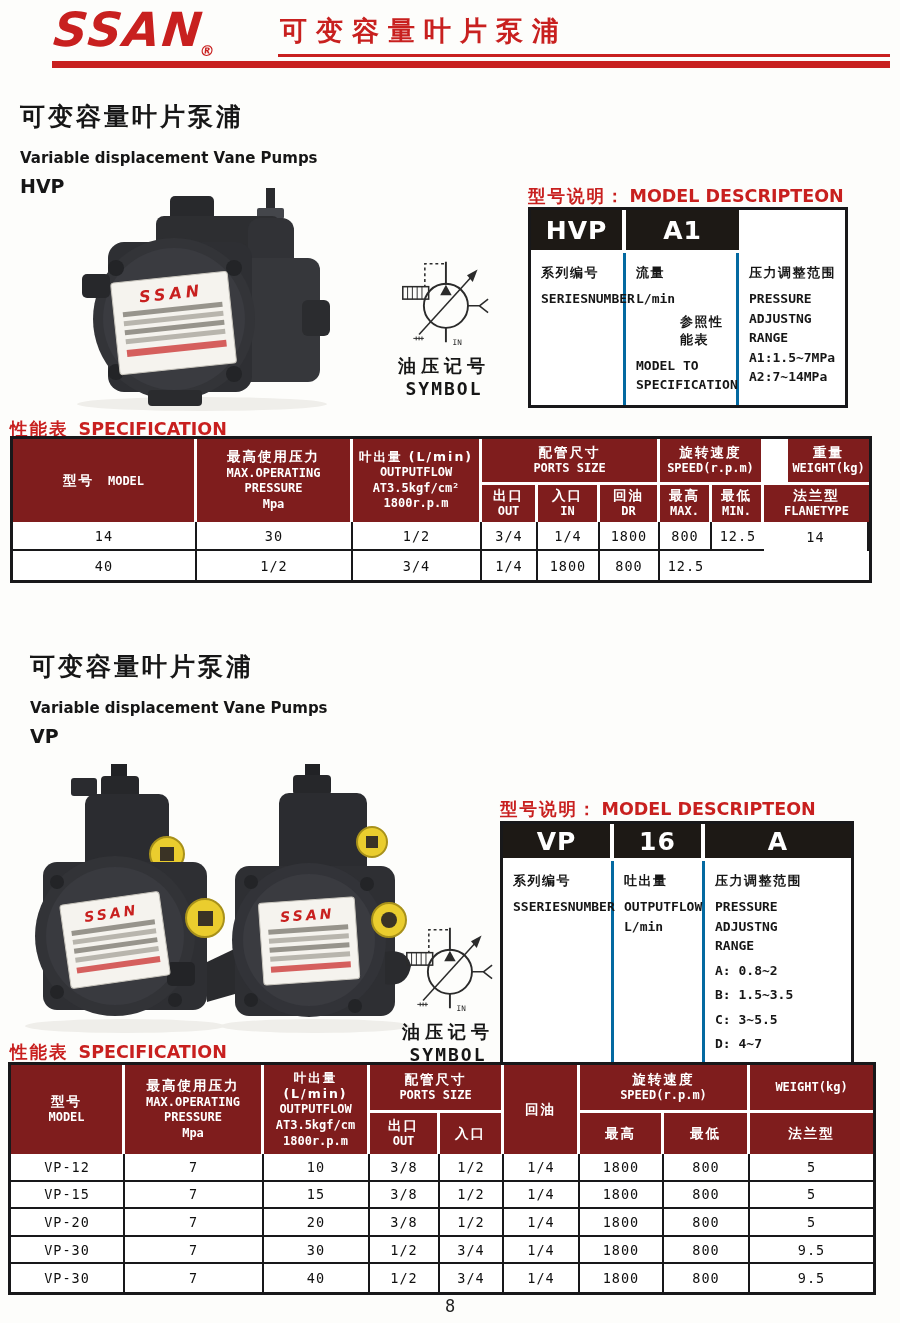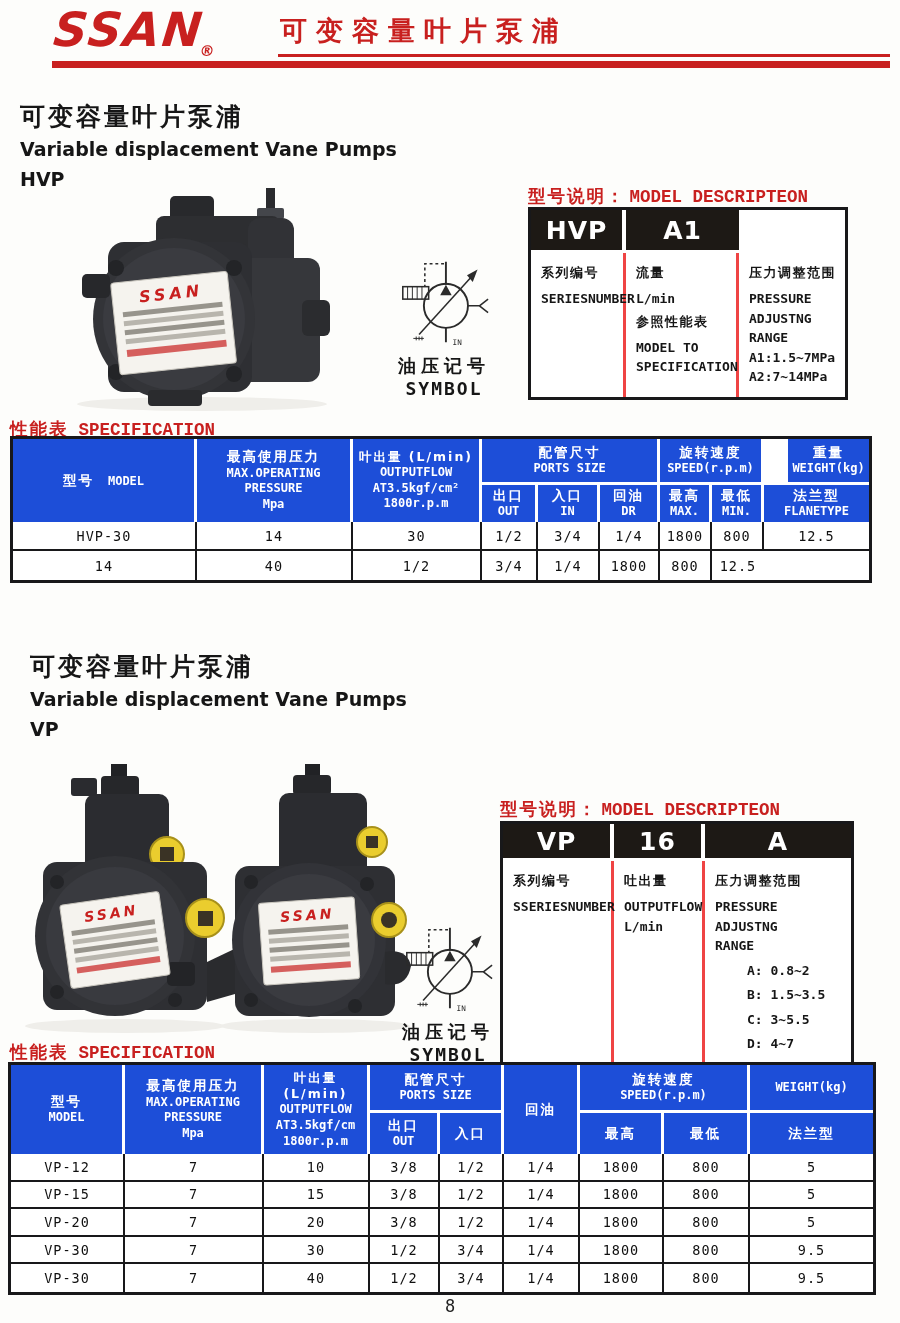--- a/index.html
+++ b/index.html
@@ -11,64 +11,64 @@
         font-style:italic;letter-spacing:2px;transform:skewX(-6deg);}
   .logo .reg{font-size:15px;font-style:normal;font-weight:700;position:relative;top:10px;left:-2px;}
   .banner-title{position:absolute;left:280px;top:13px;color:#c8201f;font-size:27px;font-weight:700;letter-spacing:9px;white-space:nowrap;}
   .rule{position:absolute;background:#c8201f;}
   .rule.thin{left:278px;top:54px;width:612px;height:3px;}
   .rule.thick{left:52px;top:61px;width:838px;height:7px;}
 
   
   .sec-h{position:absolute;}
   .sec-h .cn{font-size:25px;font-weight:700;letter-spacing:3px;}
-  .sec-h .en{font-size:19px;font-weight:700;margin-top:5px;}
+  .sec-h .en{font-size:15px;font-weight:700;margin-top:16px;}
   .sec-h .series{font-size:19px;font-weight:700;margin-top:8px;}
 
   
   .red-title{position:absolute;color:#c8201f;font-weight:700;font-size:17.5px;white-space:nowrap;}
   .red-title .cn{letter-spacing:2px;}
-  .red-title .en{margin-left:4px;font-family:Liberation Mono, monospace;}
+  .red-title .en{margin-left:4px;}
 
   
   .sym{position:absolute;text-align:center;}
   .sym svg{display:block;margin:0 auto;}
   .sym .cap-cn{font-size:18px;font-weight:700;letter-spacing:5px;margin-top:6px;}
   .sym .cap-en{font-family:"DejaVu Sans Mono",monospace;font-size:18px;font-weight:700;letter-spacing:2px;}
 
   
   .md-table{position:absolute;border:3px solid #18181a;background:#fff;box-sizing:border-box;}
   .md-head{display:grid;}
   .md-body{display:grid;}
   .md1 .md-head,.md1 .md-body{grid-template-columns:95px 113px 1fr;}
   .md2 .md-head,.md2 .md-body{grid-template-columns:111px 91px 1fr;}
   .md1 .md-head{grid-auto-rows:43px;}
   .md2 .md-head{grid-auto-rows:37px;}
   .md-hc{background:#1d1915;color:#fff;display:flex;align-items:center;justify-content:center;
          font-size:25px;font-weight:700;letter-spacing:1px;border-right:4px solid #fff;border-bottom:3px solid #fff;}
   .md-hc.last{border-right:none;}
-  .md-c{padding:9px 8px 10px 10px;border-right:3px solid #ef4444;box-sizing:border-box;}
+  .md-c{padding:9px 8px 10px 10px;border-right:3px solid #0369a1;box-sizing:border-box;}
   .md-c.last{border-right:none;}
   .md1 .md-c{min-height:112px;}
   .md2 .md-c{min-height:122px;}
   .cnl{font-size:13px;font-weight:700;letter-spacing:1.5px;margin:2px 0 7px;}
-  .cnl.mid{margin-top:4px;}
+  .cnl.mid{margin-top:4px;margin-left:44px;}
   .enl{font-family:"DejaVu Sans Mono",monospace;font-size:13px;font-weight:700;line-height:1.5;}
-  .enl.rng{margin-top:5px;margin-left:32px;}
+  .enl.rng{margin-top:5px;}
 
   
   .spec-table{position:absolute;border:3px solid #18181a;background:#fff;box-sizing:border-box;}
   .shead,.sbody{display:grid;}
   .cols1{grid-template-columns:184px 156px 129px 56px 62px 60px 52px 52px 1fr;}
   .cols2{grid-template-columns:114px 139px 106px 70px 64px 76px 84px 86px 1fr;}
   .shead1{grid-template-rows:46px 37px;}
   .shead2{grid-template-rows:48px 41px;}
   .sbody1{grid-auto-rows:29px;}
   .sbody2{grid-auto-rows:27.6px;}
-  .hc{background:#1d4ed8;color:#fff;display:flex;flex-direction:column;align-items:center;justify-content:center;
+  .hc{background:#7f1d1d;color:#fff;display:flex;flex-direction:column;align-items:center;justify-content:center;
       text-align:center;line-height:1.3;box-sizing:border-box;}
   .hc .cn{font-size:13.5px;font-weight:700;letter-spacing:2px;}
   .hc .en{font-family:"DejaVu Sans Mono",monospace;font-size:12px;font-weight:700;}
   .hc .row-inline{display:flex;gap:14px;align-items:baseline;}
   .hw{border-right:3px solid #fff;}
   .hb{border-bottom:3px solid #fff;}
   .bcell{background:#fff;border-right:2px solid #18181a;border-bottom:2px solid #18181a;
          display:flex;align-items:center;justify-content:center;
          font-family:"DejaVu Sans Mono",monospace;font-size:13.5px;letter-spacing:1px;color:#101010;box-sizing:border-box;}
   .bcell.lc{border-right:none;}
@@ -235,21 +235,20 @@
       <div class="hc hw" style="grid-area:2/8/3/9;">
         <span class="cn">最低</span>
           <span class="en">MIN.</span>
       </div>
       <div class="hc" style="grid-area:2/9/3/10;">
         <span class="cn">法兰型</span>
           <span class="en">FLANETYPE</span>
       </div>
     </div>
     <div class="sbody sbody1 cols1">
-        <div class="bcell">HVP-30</div>
         <div class="bcell">14</div>
         <div class="bcell">30</div>
         <div class="bcell">1/2</div>
         <div class="bcell">3/4</div>
         <div class="bcell">1/4</div>
         <div class="bcell">1800</div>
         <div class="bcell">800</div>
         <div class="bcell lc">12.5</div>
         <div class="bcell lr">14</div>
         <div class="bcell lr">40</div>

